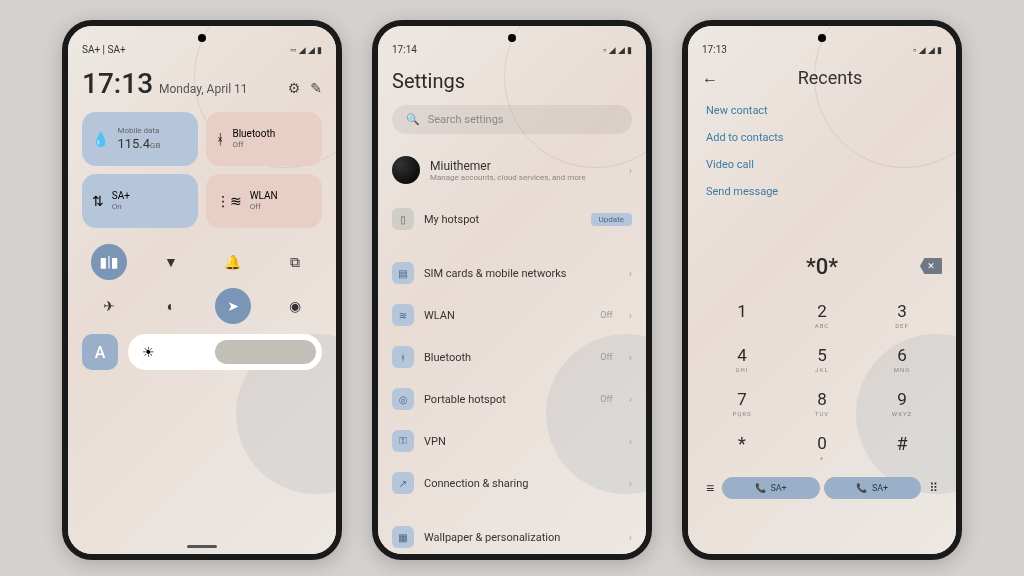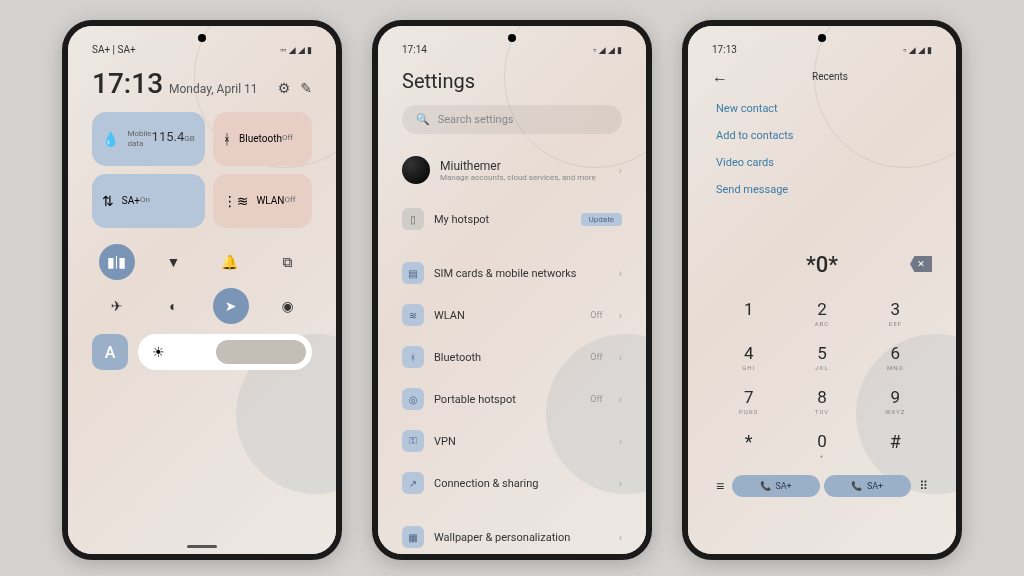--- a/index.html
+++ b/index.html
@@ -2,33 +2,33 @@
 <html><head>
 <meta charset="utf-8">
 <style>
 *{margin:0;padding:0;box-sizing:border-box;font-family:-apple-system,BlinkMacSystemFont,"Segoe UI",Roboto,sans-serif}
 body{background:#d4d1ce;display:flex;justify-content:center;align-items:center;min-height:576px;gap:30px;padding:20px}
 .phone{width:280px;height:540px;background:#ede8e3;border-radius:30px;border:6px solid #1a1a1a;position:relative;overflow:hidden;box-shadow:0 4px 20px rgba(0,0,0,.2)}
 .phone::before{content:"";position:absolute;top:8px;left:50%;transform:translateX(-50%);width:8px;height:8px;background:#000;border-radius:50%;z-index:100}
 .wallpaper{position:absolute;inset:0;background:linear-gradient(135deg,#ede8e3 0%,#e8dcd4 40%,#ede8e3 100%)}
 .wallpaper::before{content:"";position:absolute;top:-40px;right:-40px;width:180px;height:180px;border:1px solid rgba(0,0,0,.08);border-radius:50%}
 .wallpaper::after{content:"";position:absolute;bottom:60px;right:-60px;width:160px;height:160px;background:rgba(130,145,160,.15);border-radius:50%}
-.content{position:relative;padding:18px 24px;height:100%;overflow:hidden}
+.content{position:relative;padding:18px 14px;height:100%;overflow:hidden}
 .status-bar{display:flex;justify-content:space-between;align-items:center;font-size:10px;color:#333;margin-bottom:12px}
 .status-icons{display:flex;gap:2px;font-size:9px}
 .qs-header{display:flex;align-items:baseline;gap:6px;margin-bottom:12px}
 .qs-time{font-size:28px;font-weight:500;color:#2a2a2a}
 .qs-date{font-size:12px;color:#555}
 .qs-actions{margin-left:auto;display:flex;gap:10px;font-size:14px;color:#444}
 .qs-tiles{display:grid;grid-template-columns:1fr 1fr;gap:8px;margin-bottom:16px}
 .tile{border-radius:14px;padding:10px;height:54px;display:flex;align-items:center;gap:8px;font-size:10px}
 .tile.blue{background:#b5c6da}
 .tile.peach{background:#e8cfc5}
 .tile-icon{font-size:14px}
-.tile-text{display:flex;flex-direction:row;line-height:1.2}
+.tile-text{display:flex;flex-direction:column;line-height:1.2}
 .tile-sub{font-size:8px;color:#666}
 .tile-value{font-size:13px;font-weight:400;color:#333}
 .qs-icons{display:grid;grid-template-columns:repeat(4,1fr);gap:8px;margin-bottom:10px}
 .qs-icon{width:36px;height:36px;border-radius:50%;display:flex;align-items:center;justify-content:center;font-size:14px;margin:0 auto}
 .qs-icon.active{background:#7a95b5;color:#fff}
 .qs-icon.inactive{color:#333}
 .qs-bottom{display:flex;gap:10px;align-items:center;margin-top:10px}
 .qs-a{width:36px;height:36px;border-radius:10px;background:#9ab0c8;display:flex;align-items:center;justify-content:center;color:#fff;font-weight:500}
 .brightness{flex:1;height:36px;background:#fff;border-radius:18px;display:flex;align-items:center;position:relative}
 .brightness::after{content:"";position:absolute;left:45%;right:6px;top:6px;bottom:6px;background:#c4beb8;border-radius:14px}
@@ -45,21 +45,21 @@
 .list{display:flex;flex-direction:column}
 .list-item{display:flex;align-items:center;gap:10px;padding:10px 0;font-size:11px;color:#333}
 .list-icon{width:22px;height:22px;border-radius:6px;background:#b5c6da;display:flex;align-items:center;justify-content:center;font-size:10px;color:#4a6585}
 .list-icon.gray{background:#d0ccc6;color:#666}
 .list-label{flex:1}
 .list-status{font-size:9px;color:#999;margin-right:6px}
 .update-badge{background:#b5c6da;color:#4a6585;font-size:8px;padding:2px 8px;border-radius:4px}
 .spacer{height:12px}
 .dialer-head{display:flex;align-items:center;gap:20px;margin:10px 0 16px}
 .back-btn{font-size:16px;color:#333}
-.dialer-title{flex:1;text-align:center;font-size:10px;color:#333;margin-right:20px}
+.dialer-title{flex:1;text-align:center;font-size:18px;color:#333;margin-right:20px}
 .menu-list{display:flex;flex-direction:column;gap:14px;padding:0 4px}
 .menu-item{font-size:11px;color:#3a7ca8}
 .dial-display{text-align:center;font-size:22px;font-weight:500;color:#2a2a2a;margin-top:56px;position:relative}
 .backspace{position:absolute;right:0;top:4px;width:22px;height:16px;background:#707886;border-radius:3px 1px 1px 3px;clip-path:polygon(20% 0,100% 0,100% 100%,20% 100%,0 50%);display:flex;align-items:center;justify-content:center;color:#fff;font-size:9px}
 .keypad{display:grid;grid-template-columns:repeat(3,1fr);gap:4px 16px;margin-top:16px;padding:0 8px}
 .key{text-align:center;padding:6px 0}
 .key-num{font-size:17px;color:#2a2a2a;font-weight:400}
 .key-sub{font-size:6px;color:#888;letter-spacing:1px;margin-top:1px}
 .key-sym{font-size:18px;color:#2a2a2a}
 .call-bar{display:flex;align-items:center;gap:8px;margin-top:10px;padding:0 4px}
@@ -214,21 +214,21 @@
       <span>17:13</span>
       <span class="status-icons">▫ ◢ ◢ ▮</span>
     </div>
     <div class="dialer-head">
       <span class="back-btn">←</span>
       <span class="dialer-title">Recents</span>
     </div>
     <div class="menu-list">
       <span class="menu-item">New contact</span>
       <span class="menu-item">Add to contacts</span>
-      <span class="menu-item">Video cards</span>
+      <span class="menu-item">Video call</span>
       <span class="menu-item">Send message</span>
     </div>
     <div class="dial-display">
       <span>*0*</span>
       <span class="backspace">✕</span>
     </div>
     <div class="keypad">
       <div class="key">
           <div class="key-num">1</div>
           <div class="key-sub"></div>

